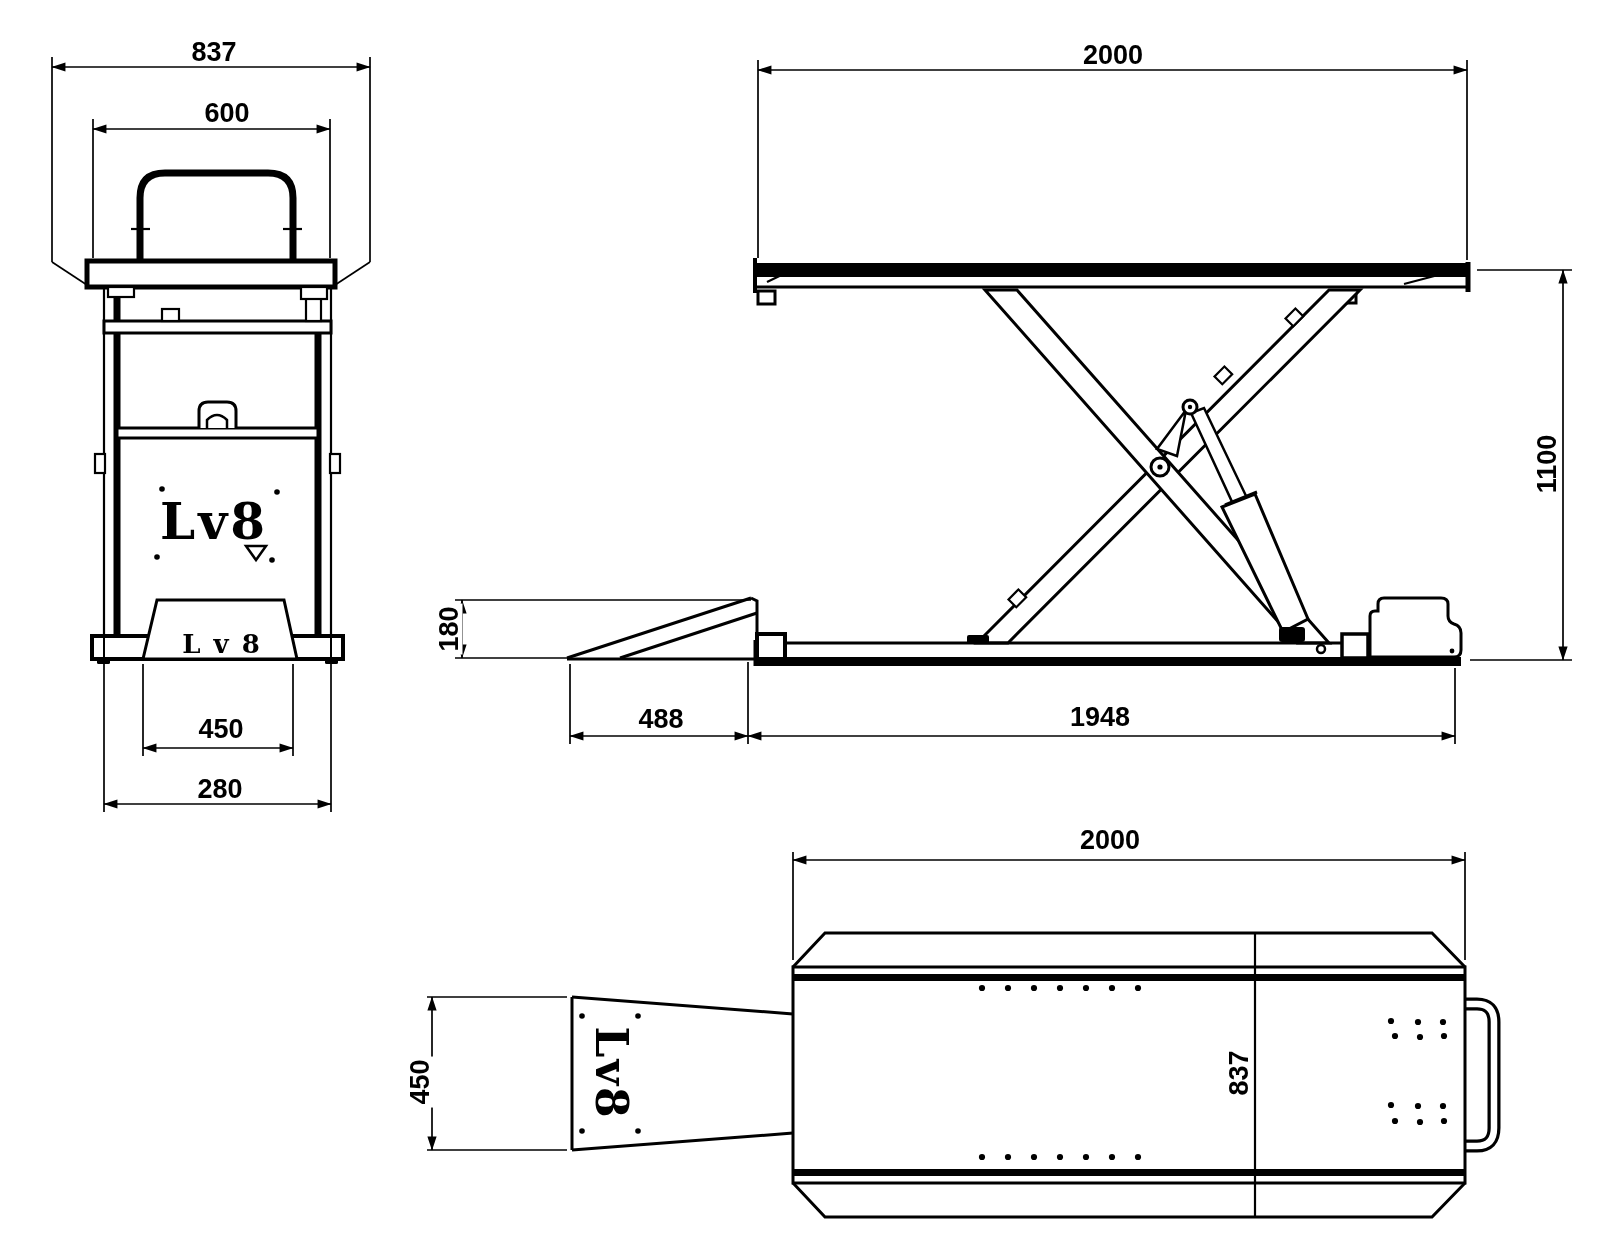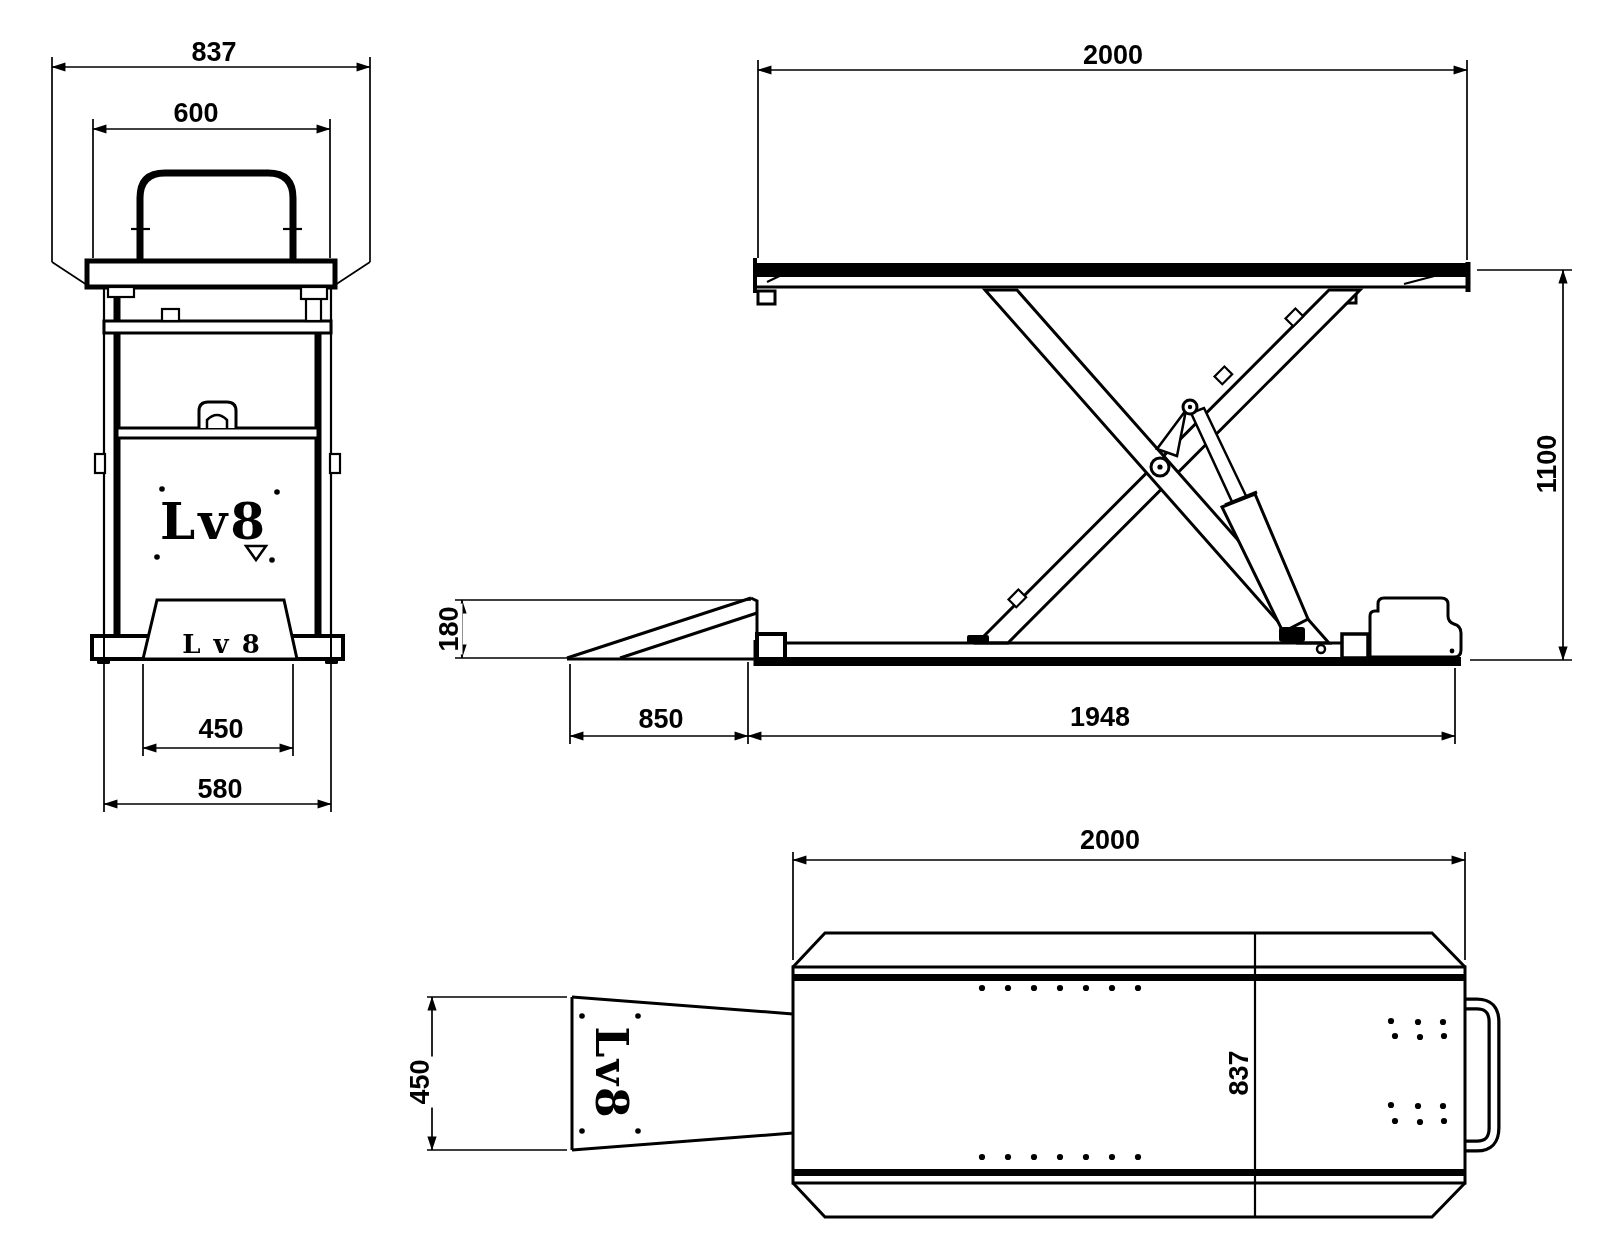--- a/index.html
+++ b/index.html
@@ -230,28 +230,28 @@
             <circle cx="1443" cy="1106" r="3.1"></circle>
         <circle cx="1395" cy="1121" r="3.1"></circle>
             <circle cx="1420" cy="1122" r="3.1"></circle>
             <circle cx="1444" cy="1121" r="3.1"></circle>
       </g>
     </g>
   </g>
 </svg>
 
 <div class="dim" style="left:214px;top:52px">837</div>
-<div class="dim" style="left:196px;top:113px">600</div>
+<div class="dim" style="left:227px;top:113px">600</div>
 <div class="dim" style="left:221px;top:729px">450</div>
-<div class="dim" style="left:220px;top:789px">580</div>
+<div class="dim" style="left:220px;top:789px">280</div>
 
 <div class="dim" style="left:1113px;top:55px">2000</div>
 <div class="dim rot" style="left:1547px;top:464px">1100</div>
 <div class="dim rot" style="left:449px;top:629px">180</div>
-<div class="dim" style="left:661px;top:719px">850</div>
+<div class="dim" style="left:661px;top:719px">488</div>
 <div class="dim" style="left:1100px;top:717px">1948</div>
 
 <div class="dim" style="left:1110px;top:840px">2000</div>
 <div class="dim rot" style="left:420px;top:1082px">450</div>
 <div class="dim rot" style="left:1239px;top:1073px">837</div>
 
 <div class="logo main" style="left:214px;top:522px">Lv8</div>
 <div class="logo ramp-front" style="left:221px;top:644px">Lv8</div>
 <div class="logo ramp-top" style="left:611px;top:1073px">Lv8</div>
 

